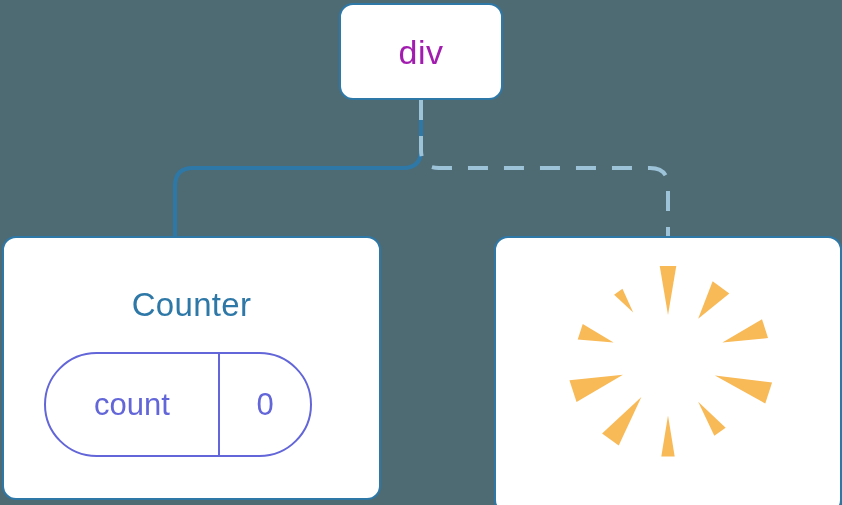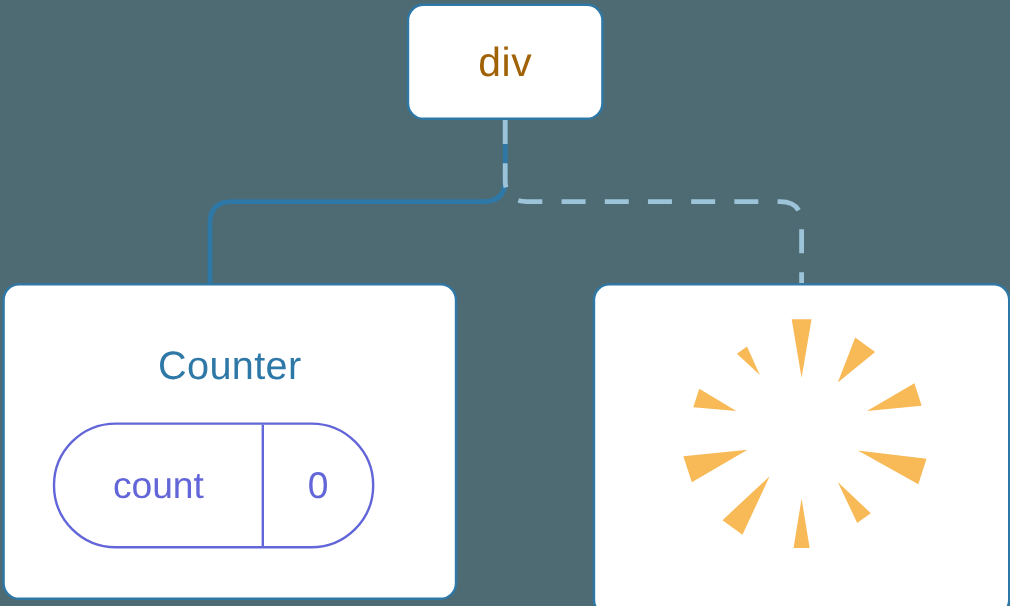--- a/index.html
+++ b/index.html
@@ -42,21 +42,21 @@
   #node-div {
     left: 339px;
     top: 3px;
     width: 164px;
     height: 97px;
     display: flex;
     align-items: center;
     justify-content: center;
   }
   #node-div .node-title {
-    color: #a16207;
+    color: #a21caf;
     font-size: 34px;
     font-weight: 400;
     letter-spacing: 0.5px;
     line-height: 1;
   }
   
   #node-counter {
     left: 2px;
     top: 236px;
     width: 379px;

